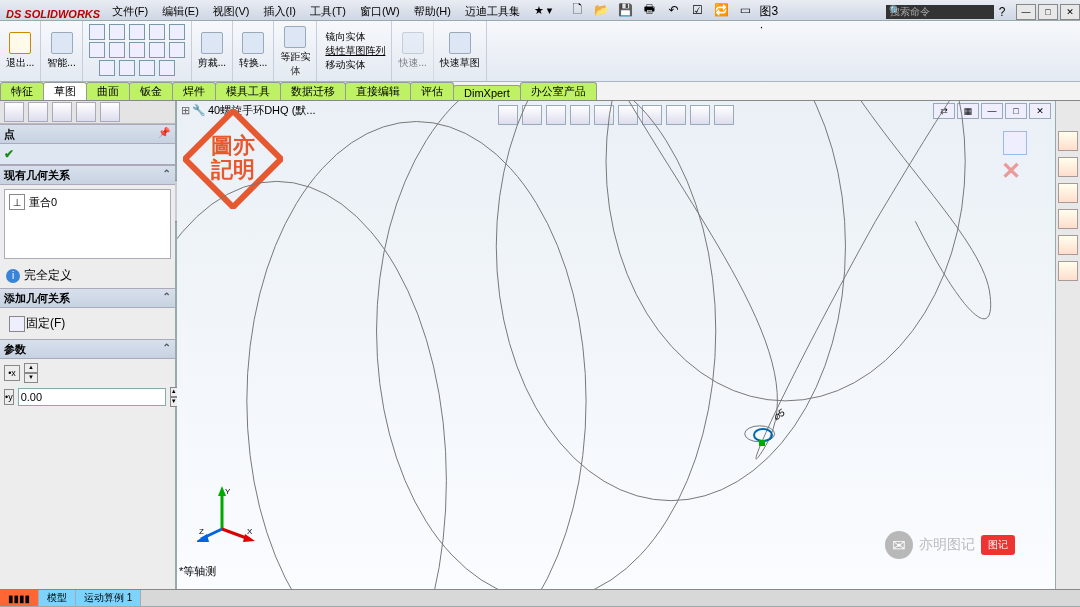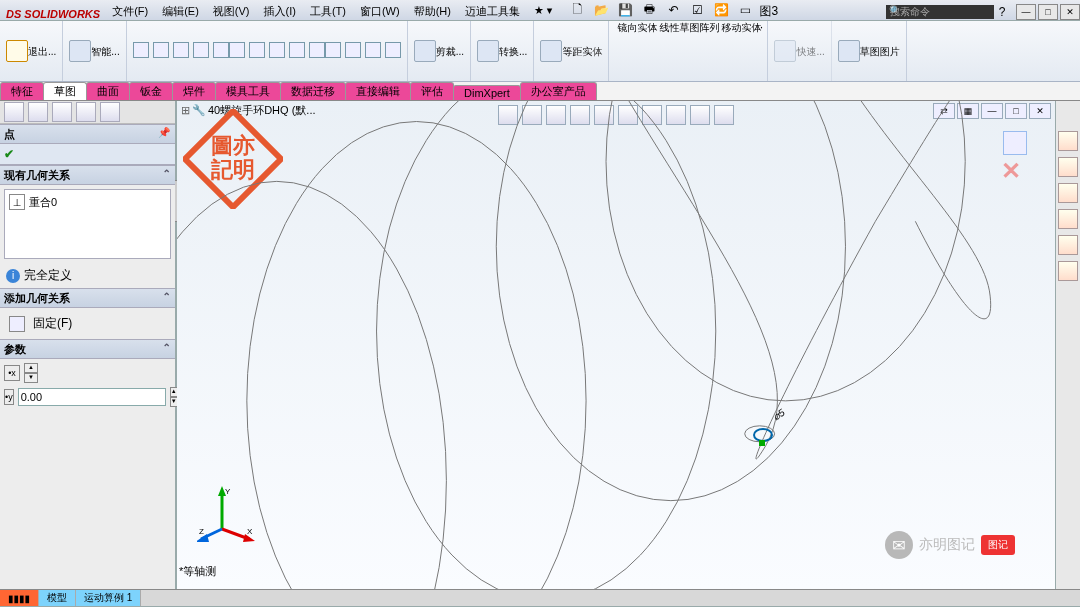--- a/index.html
+++ b/index.html
@@ -6,44 +6,44 @@
   .titlebar{height:20px;background:linear-gradient(#e9ecf2,#cfd7e5);display:flex;align-items:flex-end;border-bottom:1px solid #9aa;}
   .titlebar .logo{font-weight:bold;font-style:italic;color:#b00;padding:0 6px;font-size:11px;}
   .titlebar .menus{display:flex;gap:2px;margin-top:23px;}
   .titlebar .menus span{padding:1px 6px;font-size:11px;}
   .titlebar .toolbtn{width:20px;height:18px;display:inline-flex;align-items:center;justify-content:center;border:1px solid transparent;}
   .titlebar .search{margin-left:auto;display:flex;align-items:center;}
   .titlebar .search .sbox{width:90px;height:14px;background:#333;color:#aaa;font-size:10px;padding:0 14px 0 4px;position:relative;}
   .titlebar .wc{display:flex;gap:2px;margin-left:6px;}
   .titlebar .wc div{width:18px;height:14px;border:1px solid #888;background:#e8e8e8;display:flex;align-items:center;justify-content:center;font-size:9px;}
   .ribbon{height:60px;background:linear-gradient(#f6f8fb,#e4eaf2);border-bottom:1px solid #a9b4c6;display:flex;align-items:stretch;}
-  .rgroup{display:flex;flex-direction:row;align-items:center;justify-content:center;padding:0 6px;border-right:1px solid #c5cedd;position:relative;}
+  .rgroup{display:flex;flex-direction:column;align-items:center;justify-content:center;padding:0 6px;border-right:1px solid #c5cedd;position:relative;}
   .rgroup small{font-size:10px;color:#333;line-height:1;margin-top:2px;}
   .rgroup .biglabel{font-size:10px;margin-top:2px;}
   .rgroup .icn{width:20px;height:20px;background:#dde6f4;border:1px solid #9ab;border-radius:2px;}
   .rowicons{display:flex;gap:4px;margin-bottom:2px;}
   .rowicons .mini{width:14px;height:14px;border:1px solid #79a;background:#eef;}
   .tabbar{height:18px;background:#f3f3f3;border-bottom:1px solid #888;display:flex;align-items:flex-end;}
-  .tabbar .tab{padding:1px 10px;border:1px solid #999;border-bottom:none;background:#ec4899;margin-right:-1px;font-size:11px;border-radius:3px 3px 0 0;}
+  .tabbar .tab{padding:1px 10px;border:1px solid #999;border-bottom:none;background:#bef264;margin-right:-1px;font-size:11px;border-radius:3px 3px 0 0;}
   .tabbar .tab.active{background:#fff;}
   .main{display:flex;height:488px;}
   .leftpane{width:175px;background:#ededed;border-right:2px solid #9aa;display:flex;flex-direction:column;}
   .leftpane .toolline{height:22px;display:flex;align-items:center;gap:4px;padding:0 4px;border-bottom:1px solid #bbb;background:#e4e4e4;}
   .leftpane .toolline .tb{width:18px;height:18px;border:1px solid #aab;background:linear-gradient(#fff,#dde);}
   .panelhead{background:linear-gradient(#d8e0ec,#c7d2e2);height:18px;display:flex;align-items:center;padding:0 4px;font-weight:bold;font-size:11px;border-top:1px solid #aab;border-bottom:1px solid #aab;position:relative;}
   .panelhead .pin{position:absolute;right:4px;top:2px;font-size:10px;color:#556;}
   .okline{height:20px;background:#dfe7f2;display:flex;align-items:center;padding:0 4px;border-bottom:1px solid #aab;}
   .okline .ok{color:#1a8a1a;font-weight:bold;}
   .relbox{margin:4px;background:#fff;border:1px solid #aab;height:60px;padding:4px;font-size:11px;}
   .relbox .relitem{display:flex;align-items:center;gap:4px;}
   .relbox .relitem .sym{width:14px;height:14px;border:1px solid #888;display:flex;align-items:center;justify-content:center;font-size:10px;}
   .statusline{display:flex;align-items:center;gap:4px;padding:4px 6px;}
   .statusline .info{width:14px;height:14px;border-radius:50%;background:#3a84d8;color:#fff;display:flex;align-items:center;justify-content:center;font-size:10px;}
   .addrel{padding:4px;}
-  .addrel .btn{display:flex;align-items:flex-end;gap:8px;padding:2px 4px;border:1px solid transparent;}
+  .addrel .btn{display:flex;align-items:flex-end;gap:1px;padding:2px 4px;border:1px solid transparent;}
   .addrel .btn .sq{width:14px;height:14px;border:1px solid #888;background:#eef;}
   .params{padding:4px;}
   .params .row{display:flex;align-items:center;gap:4px;margin-bottom:4px;}
   .params .row .lab{width:14px;height:14px;border:1px solid #888;display:flex;align-items:center;justify-content:center;font-size:9px;}
   .params .row input{flex:1;height:16px;border:1px solid #8aa;font-size:11px;padding:0 2px;}
   .params .row input.sel{background:#1a6bd8;color:#fff;}
   .params .spin{width:14px;display:flex;flex-direction:column;}
   .params .spin div{height:8px;border:1px solid #888;background:#eee;font-size:6px;text-align:center;line-height:6px;}
   .viewport{flex:1;position:relative;background:linear-gradient(#eaf0f6,#fafcff);overflow:hidden;}
   .viewport .doctab{position:absolute;top:2px;left:4px;font-size:11px;display:flex;align-items:center;gap:2px;}
@@ -154,36 +154,36 @@
   <div class="rgroup">
       <div class="icn"></div>
       <div class="biglabel">等距实</div>
       <small>体</small>
     </div>
   <div class="rgroup" style="align-items:flex-start;">
     <div style="font-size:10px;display:flex;align-items:center;gap:2px;">
         <div class="mini"></div>
         <span>镜向实体</span>
       </div>
-    <div style="font-size:10px;display:flex;align-items:center;gap:2px;">
+    <div style="font-size:10px;display:flex;align-items:center;gap:2px;text-decoration:underline;">
         <div class="mini"></div>
         <span>线性草图阵列</span>
       </div>
     <div style="font-size:10px;display:flex;align-items:flex-end;gap:2px;">
         <div class="mini"></div>
         <span>移动实体</span>
       </div>
   </div>
   <div class="rgroup" style="opacity:.5;">
       <div class="icn"></div>
       <div class="biglabel">快速...</div>
     </div>
   <div class="rgroup">
       <div class="icn"></div>
-      <div class="biglabel">草图图片</div>
+      <div class="biglabel">快速草图</div>
     </div>
 </div>
 
 <div class="tabbar">
   <div class="tab">特征</div>
   <div class="tab active">草图</div>
   <div class="tab">曲面</div>
   <div class="tab">钣金</div>
   <div class="tab">焊件</div>
   <div class="tab">模具工具</div>

